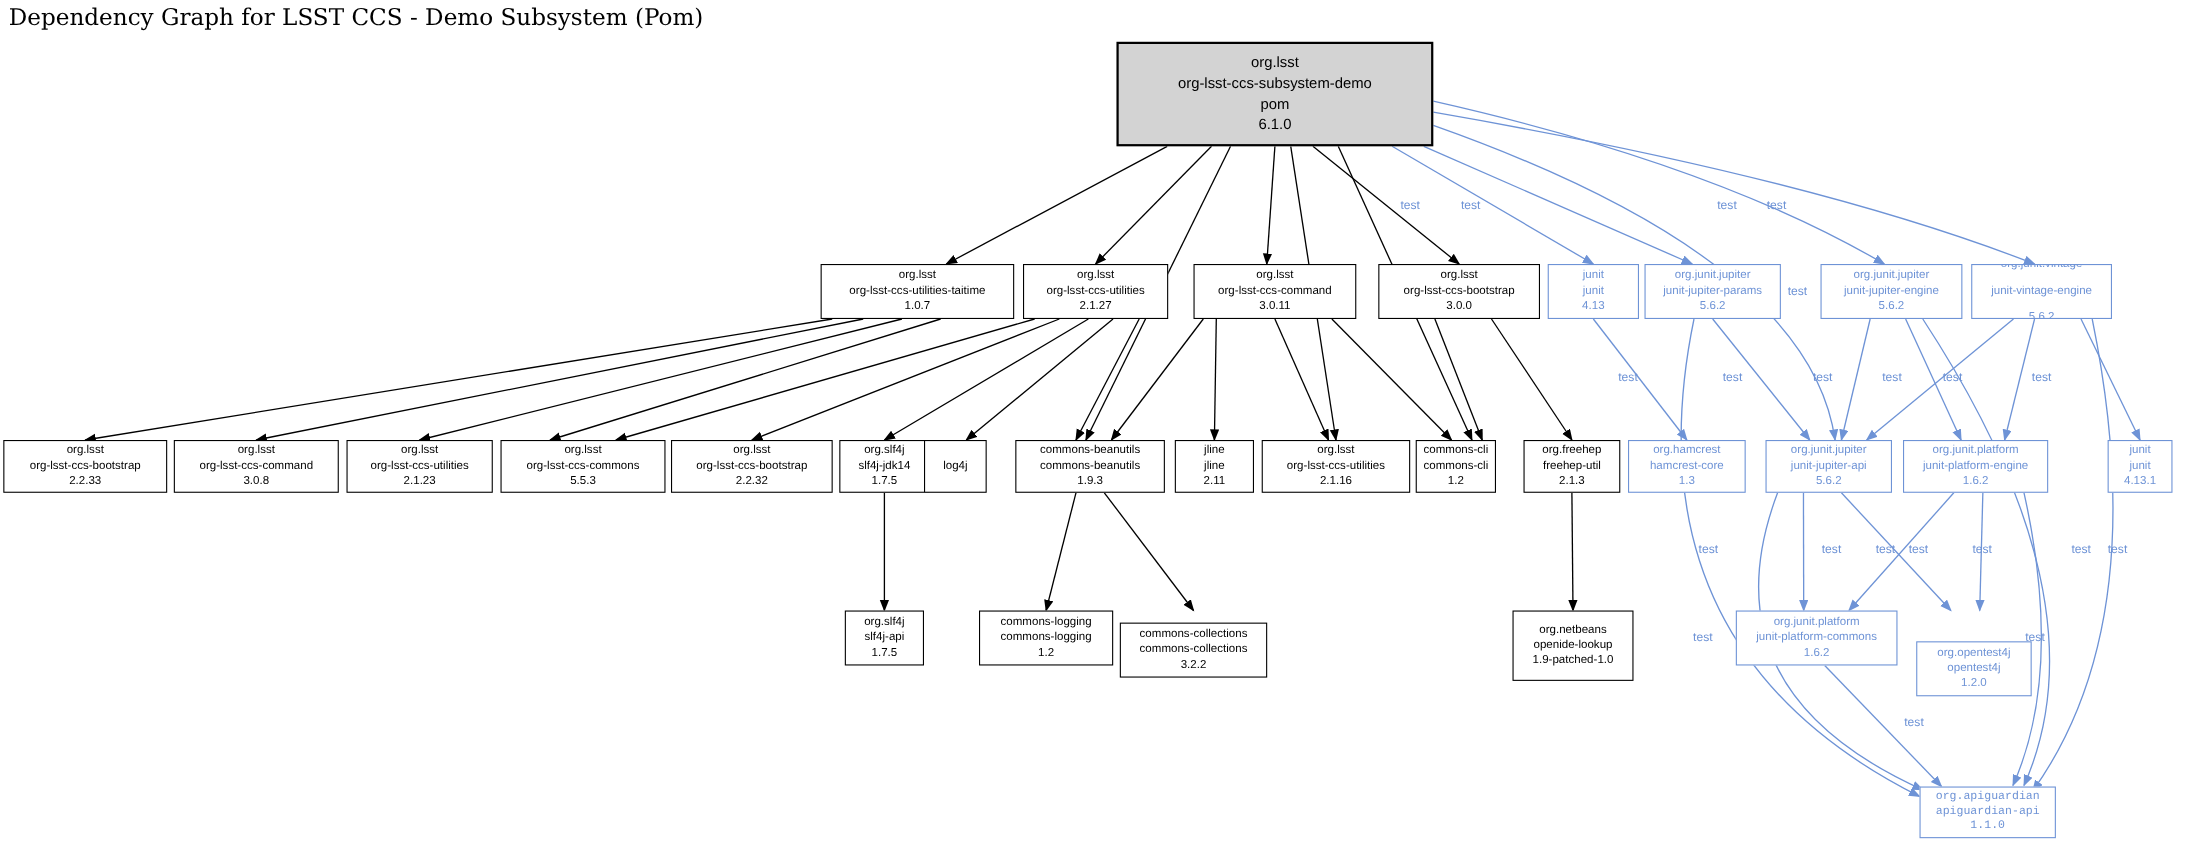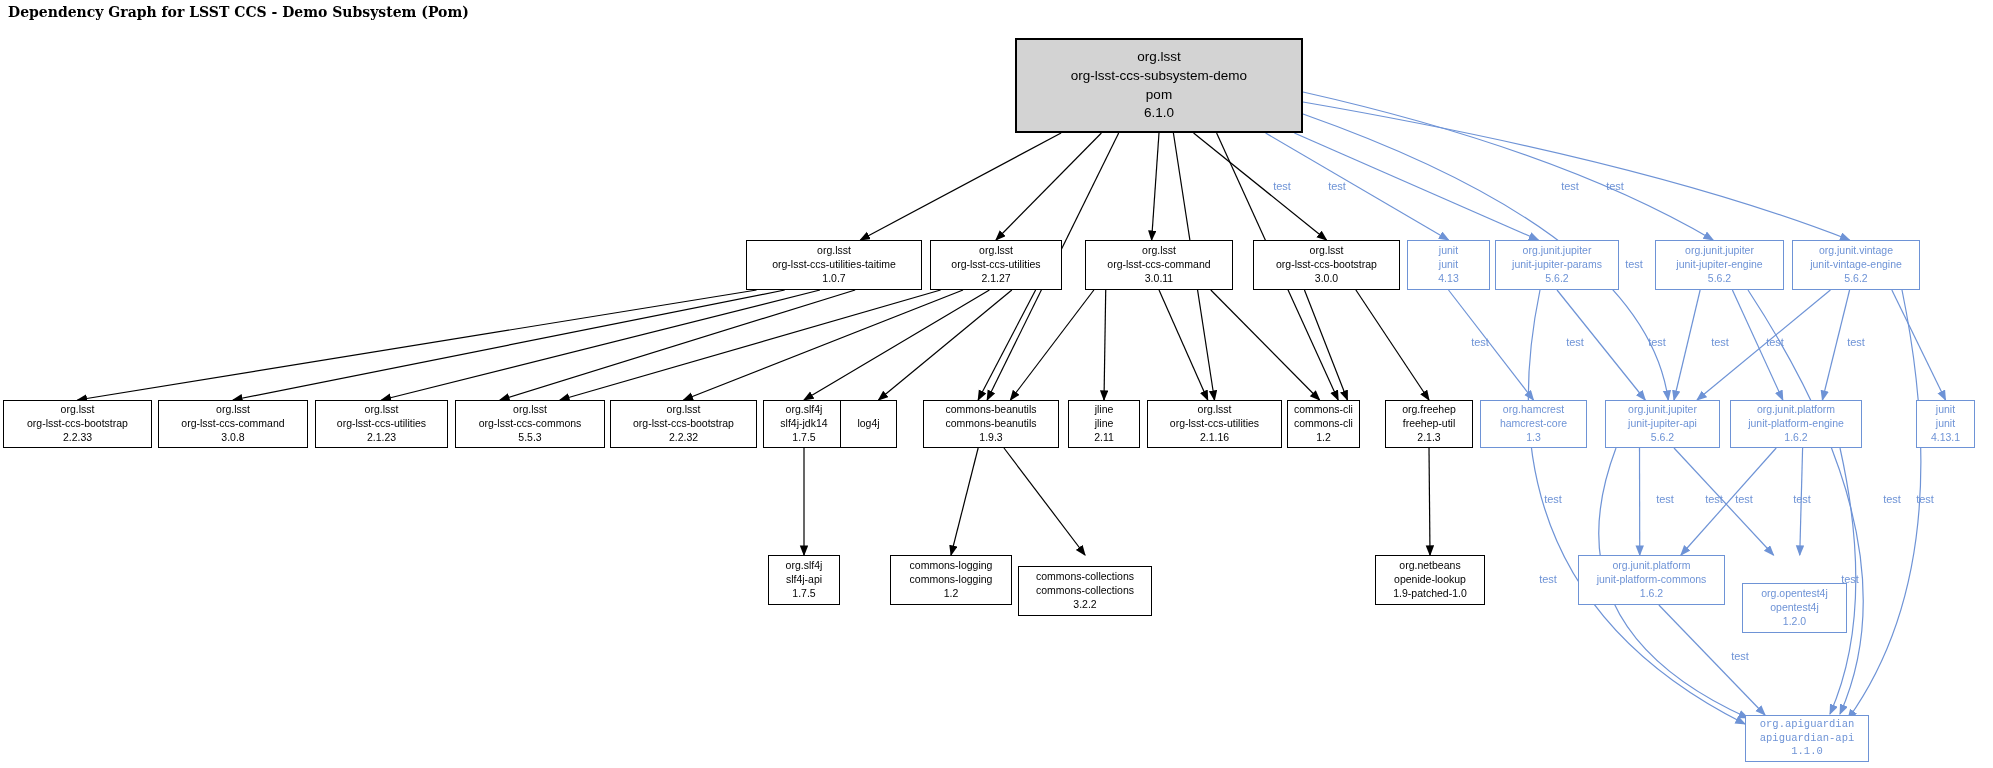--- a/index.html
+++ b/index.html
@@ -1,19 +1,19 @@
 <!DOCTYPE html>
 <html><head>
 <meta charset="utf-8">
 <style>
   html,body{margin:0;padding:0;background:#ffffff;}
   #canvas{position:relative;width:1993px;height:768px;background:#fff;overflow:hidden;
           font-family:"Liberation Sans",sans-serif;}
   #diagram-title{position:absolute;left:8px;top:4px;margin:0;
-       font-family:"DejaVu Serif",serif;font-weight:bold;font-size:14px;color:#000;}
+       font-family:"DejaVu Serif",serif;font-weight:normal;font-size:21px;color:#000;}
   #edges{position:absolute;left:0;top:0;width:1993px;height:768px;z-index:1;}
   .node{position:absolute;z-index:2;box-sizing:border-box;border:1px solid #000;background:#fff;
         display:flex;flex-direction:column;justify-content:center;align-items:center;
         text-align:center;font-size:10.5px;line-height:1.32;color:#000;white-space:nowrap;overflow:hidden;}
   .node.test{border-color:#6e93d6;color:#6e93d6;}
   .node.root{background:#d3d3d3;border-width:2px;font-size:13.5px;line-height:1.4;}
   .edge-label{font-size:11px;fill:#6e93d6;font-family:"Liberation Sans",sans-serif;}
 </style>
 </head>
 <body>
@@ -136,21 +136,21 @@
       <div class="node test" style="left: 1495px; top: 240px; width: 124px; height: 50px;">
         <div>org.junit.jupiter</div>
         <div>junit-jupiter-params</div>
         <div>5.6.2</div>
       </div>
       <div class="node test" style="left: 1655px; top: 240px; width: 129px; height: 50px;">
         <div>org.junit.jupiter</div>
         <div>junit-jupiter-engine</div>
         <div>5.6.2</div>
       </div>
-      <div class="node test" style="left: 1792px; top: 240px; width: 128px; height: 50px;">
+      <div class="node test" style="left: 1792px; top: 240px; width: 128px; height: 50px; gap: 10px;">
         <div>org.junit.vintage</div>
         <div>junit-vintage-engine</div>
         <div>5.6.2</div>
       </div>
       <div class="node main" style="left: 3px; top: 400px; width: 149px; height: 48px;">
         <div>org.lsst</div>
         <div>org-lsst-ccs-bootstrap</div>
         <div>2.2.33</div>
       </div>
       <div class="node main" style="left: 158px; top: 400px; width: 150px; height: 48px;">
@@ -236,21 +236,21 @@
       <div class="node main" style="left: 890px; top: 555px; width: 122px; height: 50px;">
         <div>commons-logging</div>
         <div>commons-logging</div>
         <div>1.2</div>
       </div>
       <div class="node main" style="left: 1018px; top: 555px; width: 134px; height: 50px; margin-top: 11px;">
         <div>commons-collections</div>
         <div>commons-collections</div>
         <div>3.2.2</div>
       </div>
-      <div class="node main" style="left: 1375px; top: 555px; width: 110px; height: 50px;">
+      <div class="node main" style="left: 1375px; top: 555px; width: 110px; height: 64px;">
         <div>org.netbeans</div>
         <div>openide-lookup</div>
         <div>1.9-patched-1.0</div>
       </div>
       <div class="node test" style="left: 1578px; top: 555px; width: 147px; height: 50px;">
         <div>org.junit.platform</div>
         <div>junit-platform-commons</div>
         <div>1.6.2</div>
       </div>
       <div class="node test" style="left: 1742px; top: 555px; width: 105px; height: 50px; margin-top: 28px;">

